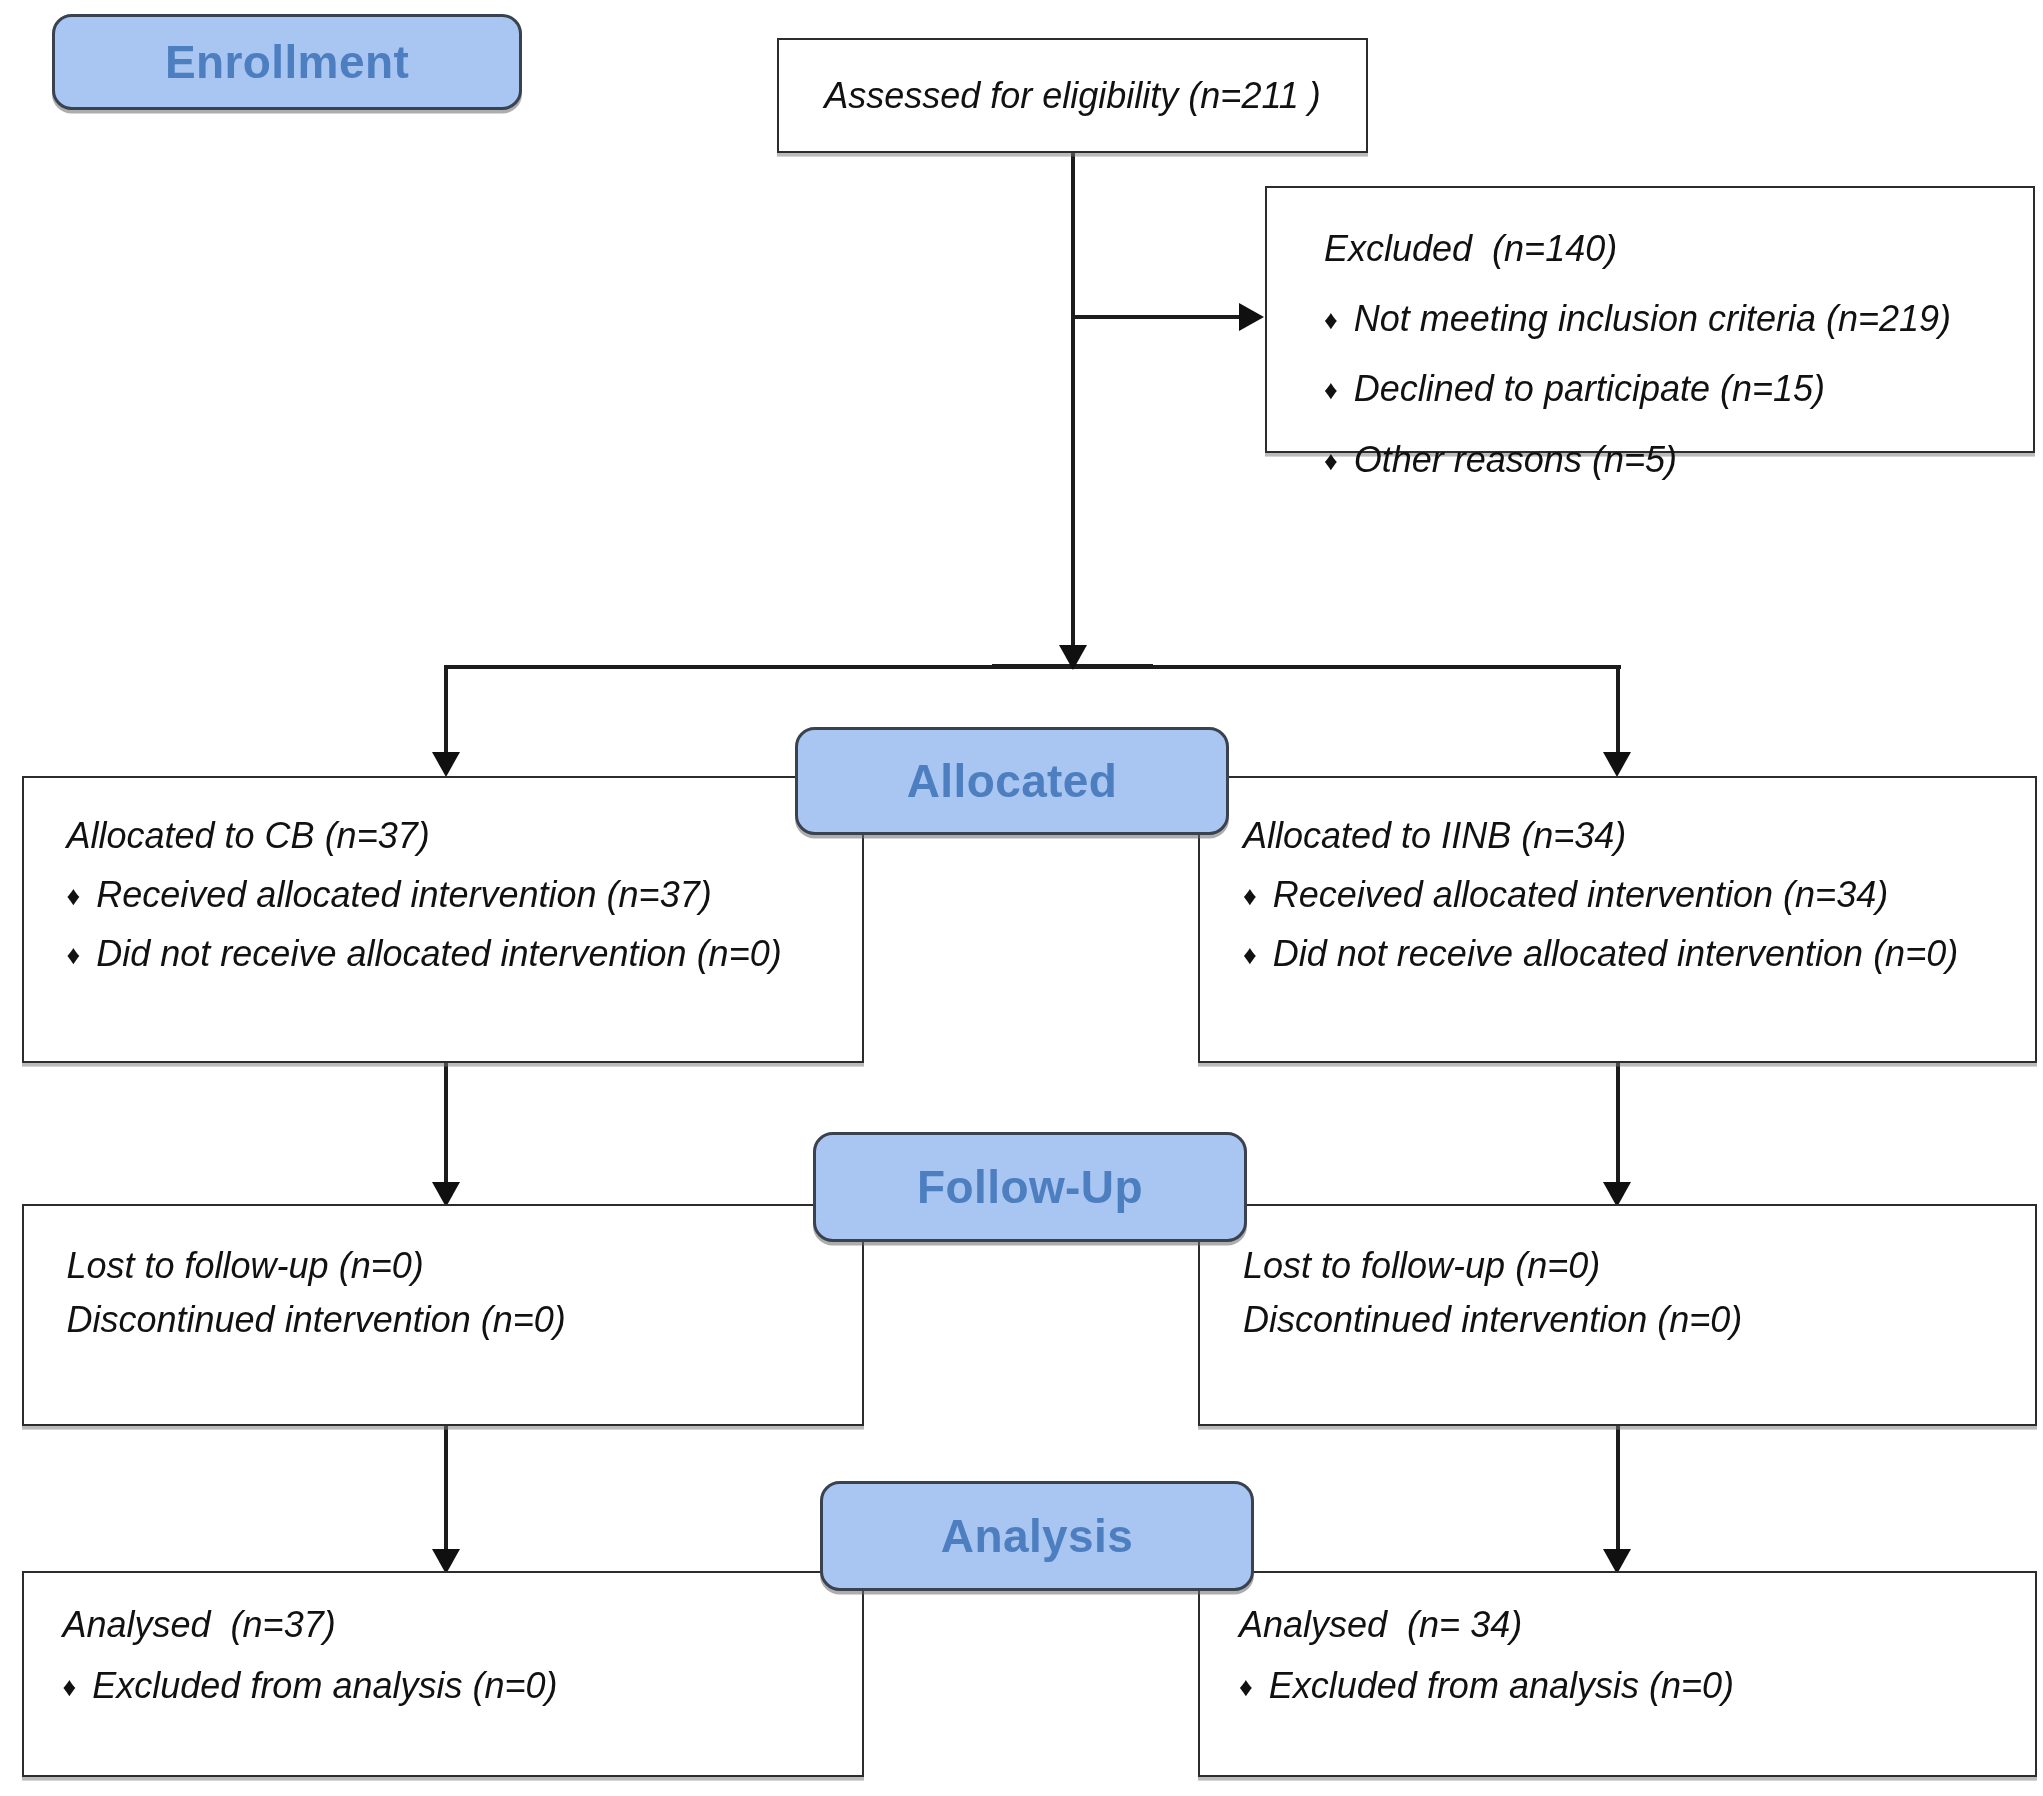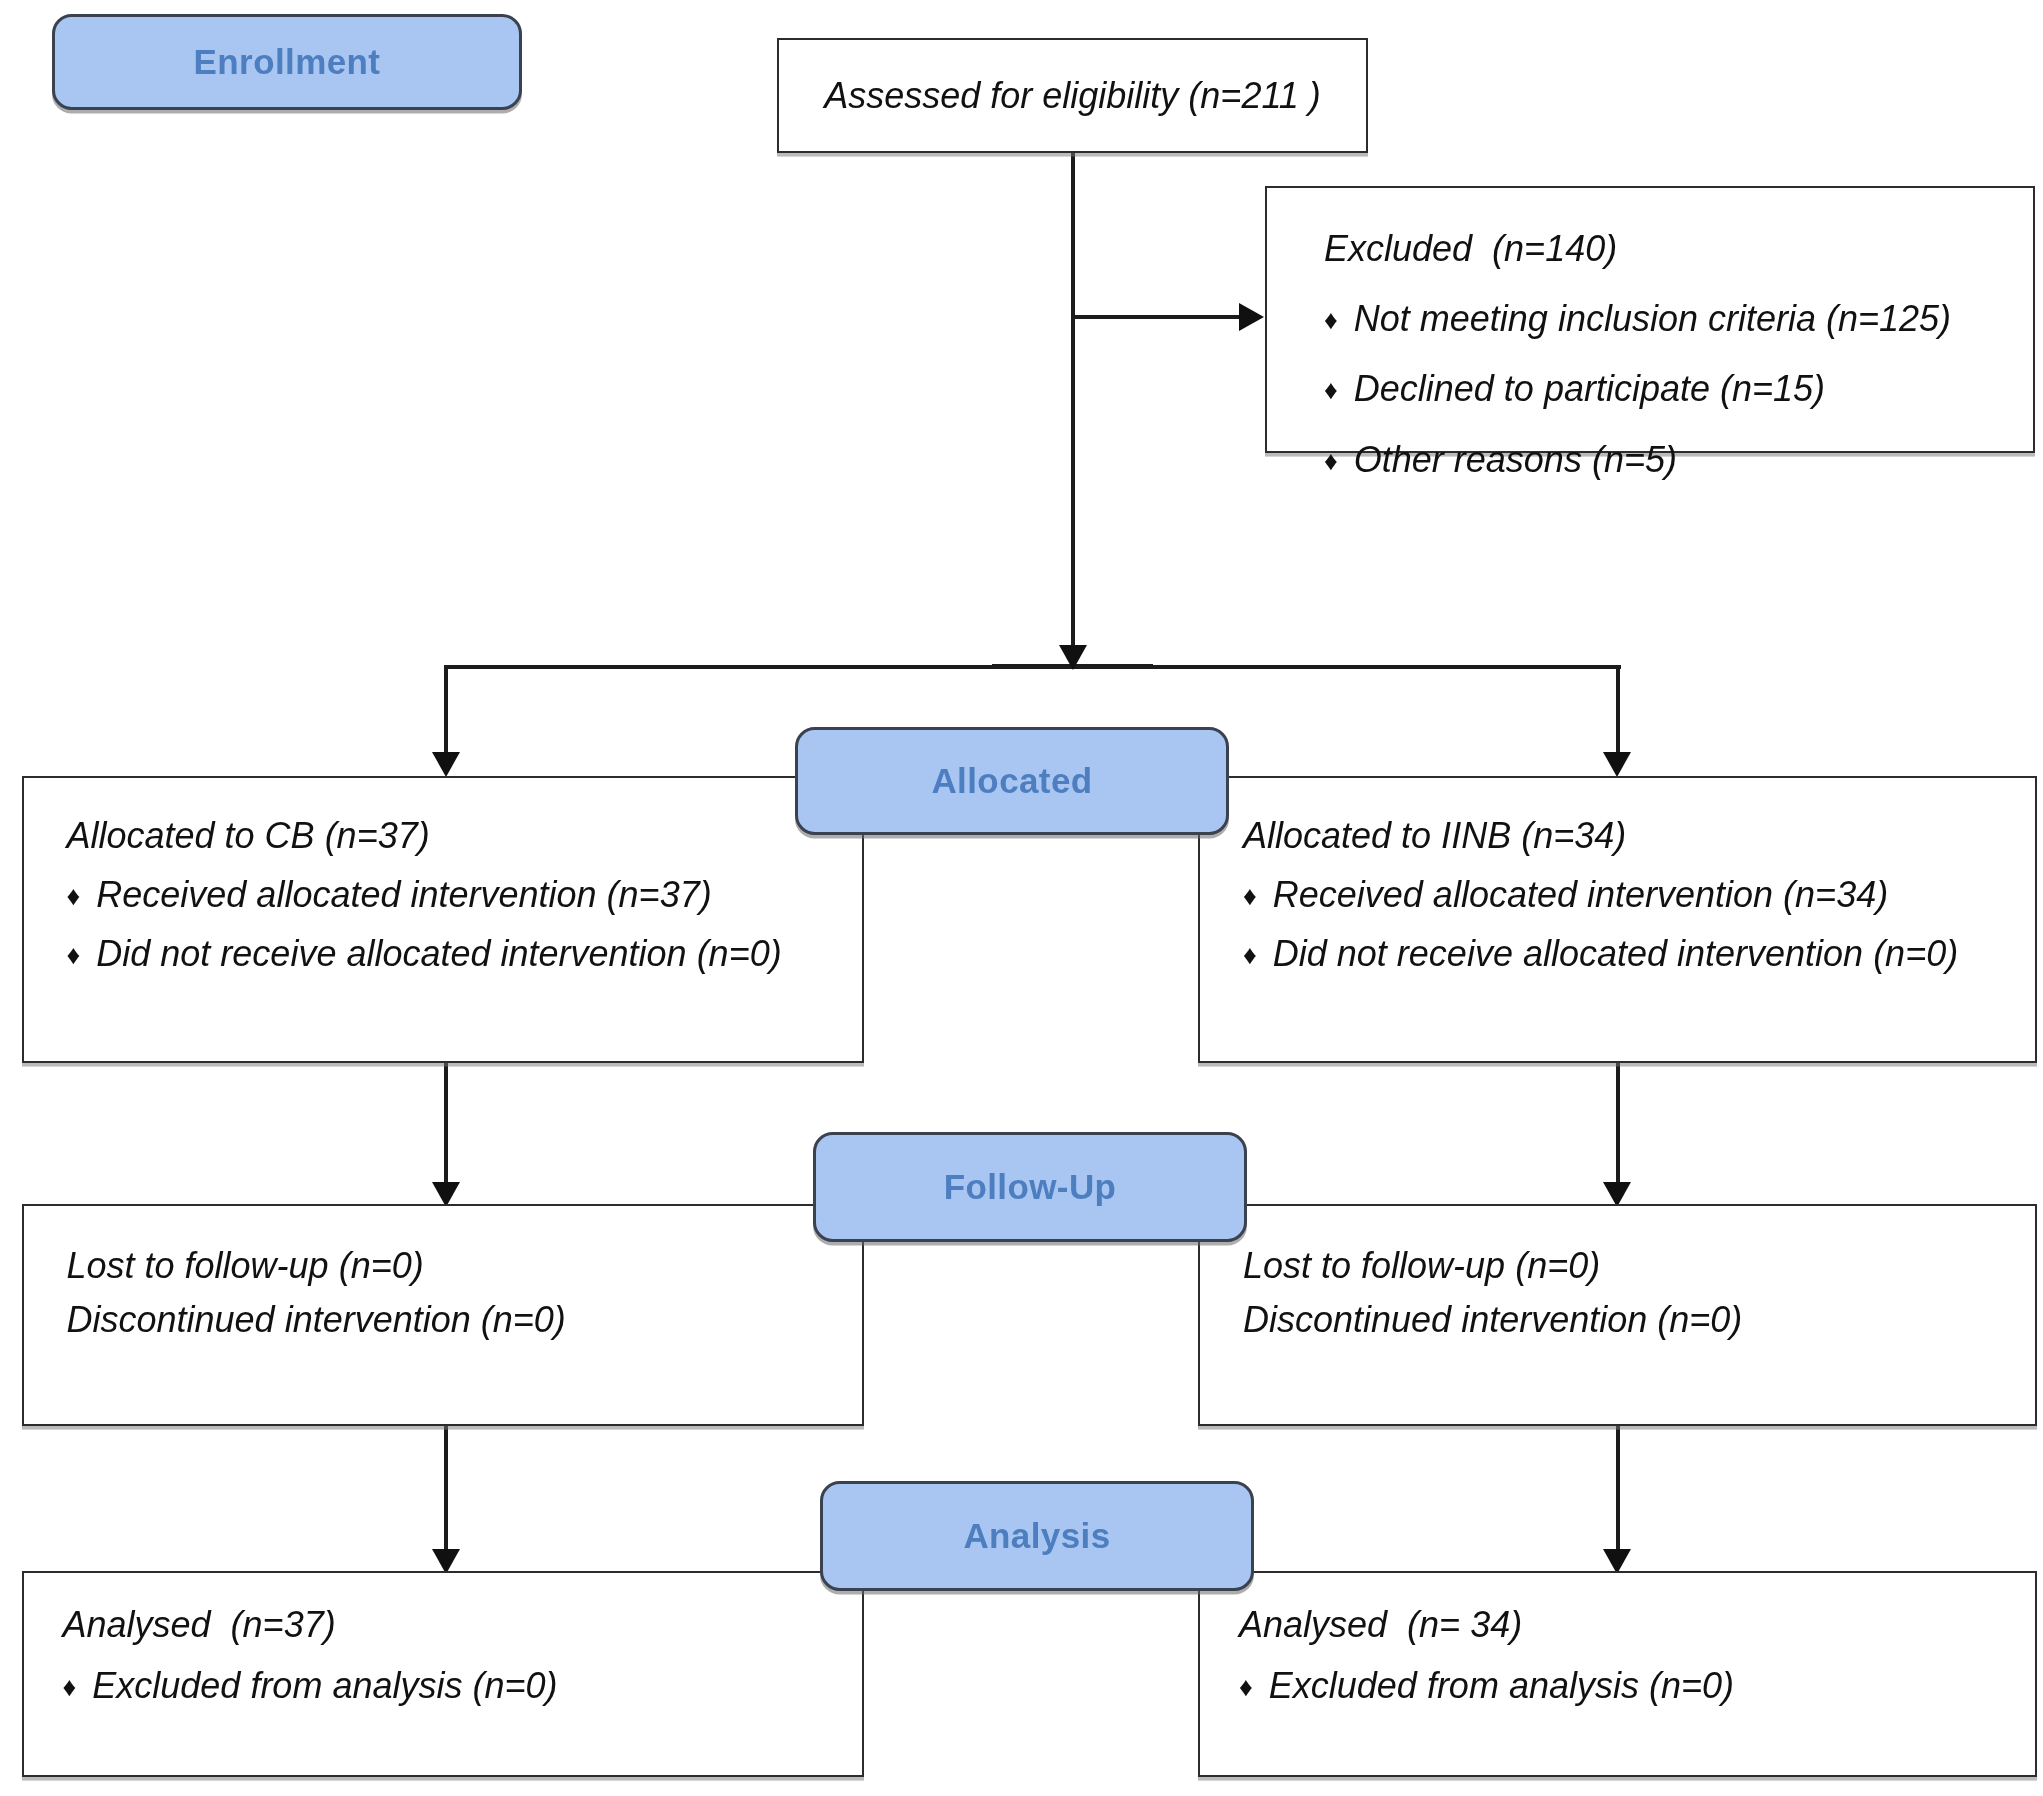--- a/index.html
+++ b/index.html
@@ -13,21 +13,21 @@
     border-left:14.3px solid transparent;border-right:14.3px solid transparent;
     border-top:25px solid #101010;}
   .arrow-right{position:absolute;width:0;height:0;z-index:2;
     border-top:14.3px solid transparent;border-bottom:14.3px solid transparent;
     border-left:25px solid #101010;}
   
   .lbl{
     position:absolute;z-index:4;display:flex;align-items:center;justify-content:center;
     background:#a9c6f2;border:3.6px solid #3a4250;border-radius:19.7px;
     box-shadow:0 3.6px 0 rgba(105,105,105,0.55);
-    color:#4d7ebf;font-size:35px;font-weight:bold;letter-spacing:0.4px;
+    color:#4d7ebf;font-size:46px;font-weight:bold;letter-spacing:0.4px;
   }
   
   .box{
     position:absolute;z-index:3;background:#ffffff;border:2.7px solid #2c2c2c;
     box-shadow:0 3.6px 0 rgba(120,120,120,0.5);
     font-size:36px;line-height:1.2;box-sizing:border-box;
   }
   .box .t{white-space:pre-wrap;font-style:italic;}
   .box-center{display:flex;align-items:center;justify-content:center;text-align:center;}
   .col{display:flex;flex-direction:column;}
@@ -79,21 +79,21 @@
   </div>
 
   <div class="box box-center" style="left:777px;top:38px;width:591px;height:115px;">
     <span class="t">Assessed for eligibility (n=211 )</span>
   </div>
 
   <div class="box col pad-excluded" style="left:1265px;top:186px;width:770px;height:267px;">
     <div class="t">Excluded  (n=140)</div>
     <div class="row">
       <span class="mk">♦</span>
-      <span class="t">Not meeting inclusion criteria (n=125)</span>
+      <span class="t">Not meeting inclusion criteria (n=219)</span>
     </div>
     <div class="row">
       <span class="mk">♦</span>
       <span class="t">Declined to participate (n=15)</span>
     </div>
     <div class="row">
       <span class="mk">♦</span>
       <span class="t">Other reasons (n=5)</span>
     </div>
   </div>

